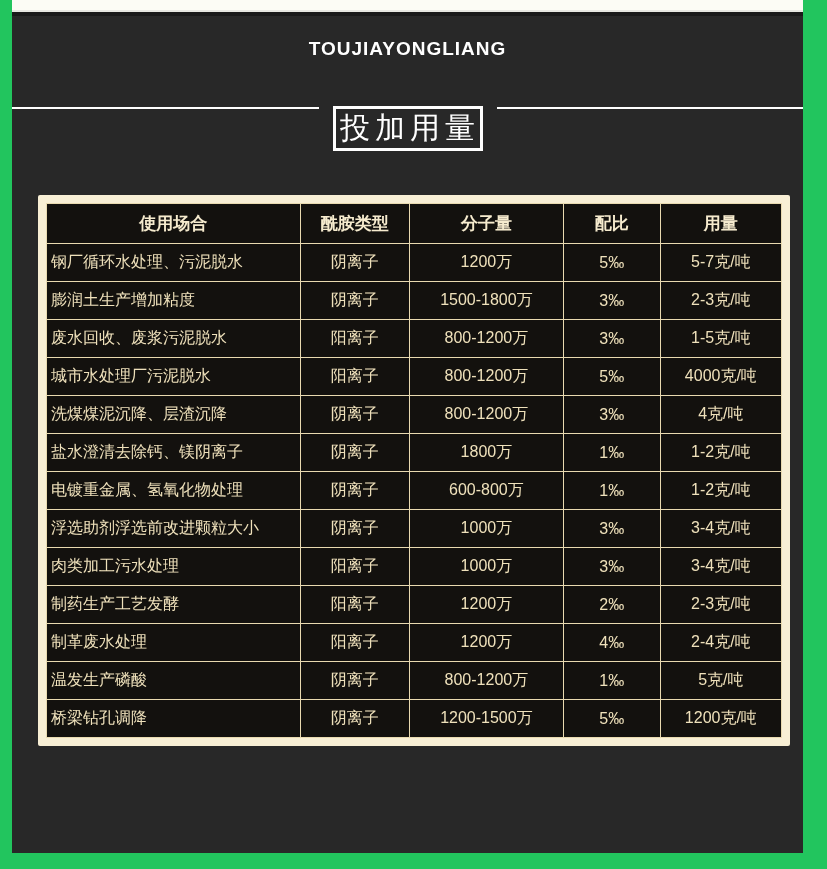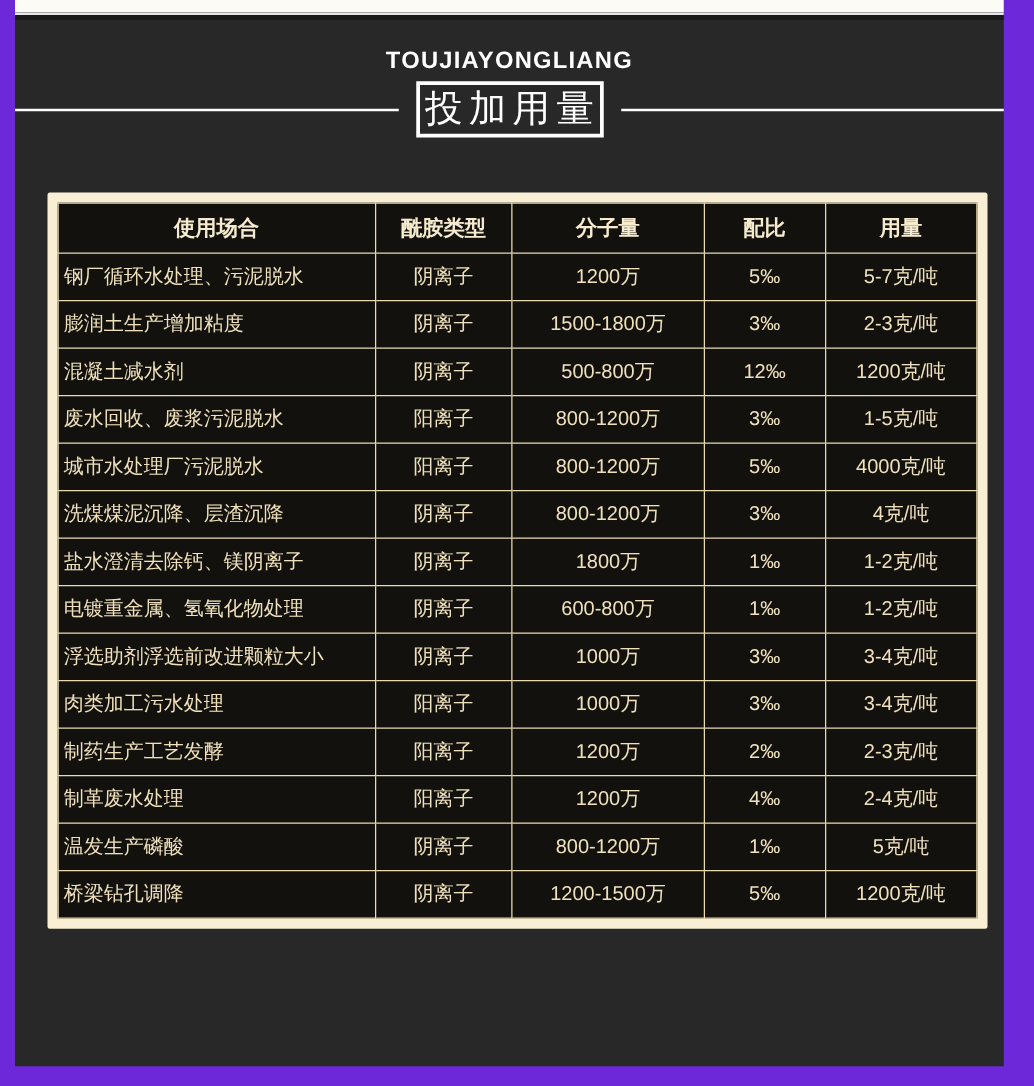--- a/index.html
+++ b/index.html
@@ -4,21 +4,21 @@
 <style>
   html, body { margin: 0; padding: 0; }
   body {
     font-family: "Liberation Sans", "DejaVu Sans", sans-serif;
     background: #fafbfd;
   }
   .page {
     position: relative;
     width: 827px;
     height: 869px;
-    background: #6d28d9;
+    background: #22c55e;
     overflow: hidden;
   }
   .top-band {
     position: absolute;
     left: 12px; top: 0;
     width: 791px; height: 10px;
     background: #fcfcf5;
   }
   .content {
     position: absolute;
@@ -58,20 +58,21 @@
     height: 39px;
     display: flex;
     align-items: center;
     justify-content: center;
     color: #ffffff;
     font-size: 30px;
     font-weight: 500;
     letter-spacing: 5px;
     text-indent: 5px;
     white-space: nowrap;
+    margin-top: 41px;
   }
   .table-frame {
     margin: 44px 13px 0 26px;
     background: #f8efd5;
     padding: 8px;
     border-radius: 2px;
   }
   table.dosage {
     width: 100%;
     border-collapse: collapse;
@@ -146,27 +147,20 @@
               <td>5-7克/吨</td>
             </tr>
             <tr>
               <td class="col-usage">膨润土生产增加粘度</td>
               <td>阴离子</td>
               <td>1500-1800万</td>
               <td>3‰</td>
               <td>2-3克/吨</td>
             </tr>
             <tr>
-              <td class="col-usage">混凝土减水剂</td>
-              <td>阴离子</td>
-              <td>500-800万</td>
-              <td>12‰</td>
-              <td>1200克/吨</td>
-            </tr>
-            <tr>
               <td class="col-usage">废水回收、废浆污泥脱水</td>
               <td>阳离子</td>
               <td>800-1200万</td>
               <td>3‰</td>
               <td>1-5克/吨</td>
             </tr>
             <tr>
               <td class="col-usage">城市水处理厂污泥脱水</td>
               <td>阳离子</td>
               <td>800-1200万</td>

